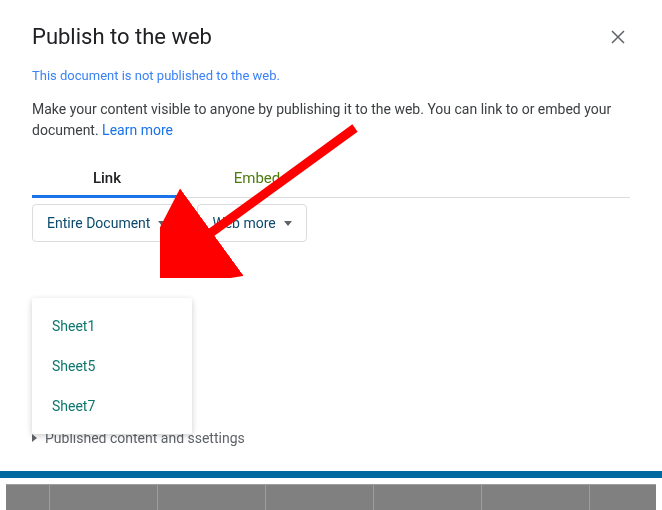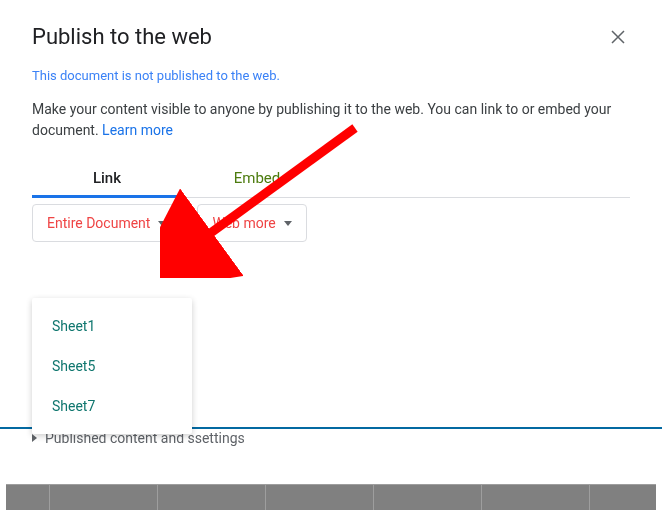--- a/index.html
+++ b/index.html
@@ -8,22 +8,22 @@
       background: #fff;
       width: 662px;
       height: 510px;
       overflow: hidden;
       position: relative;
     }
     .dialog {
       background: #fff;
       padding: 24px 32px;
       position: relative;
-      height: 429px;
-      border-bottom: 2px solid #0369a1;
+      height: 478px;
+      border-bottom: 7px solid #0369a1;
     }
     .header {
       display: flex;
       justify-content: space-between;
       align-items: flex-start;
       margin-bottom: 16px;
     }
     .title {
       font-size: 22px;
       color: #202124;
@@ -87,21 +87,21 @@
       display: flex;
       gap: 16px;
       margin-bottom: 8px;
     }
     .dropdown-btn {
       background: #fff;
       border: 1px solid #dadce0;
       border-radius: 4px;
       padding: 10px 14px;
       font-size: 14px;
-      color: #ef4444;
+      color: #0c4a6e;
       cursor: pointer;
       display: flex;
       align-items: center;
       gap: 8px;
       font-family: inherit;
     }
     .caret {
       width: 0;
       height: 0;
       border-left: 4px solid transparent;

